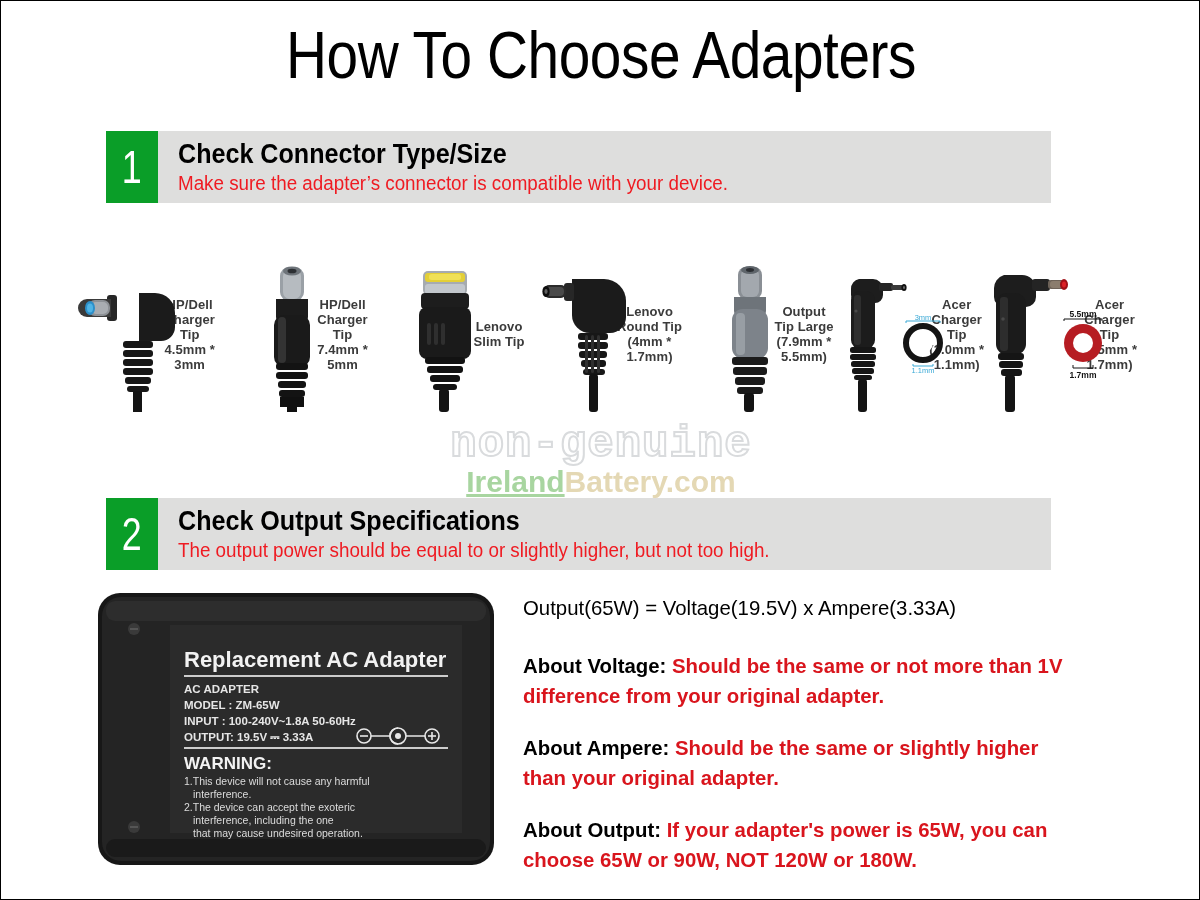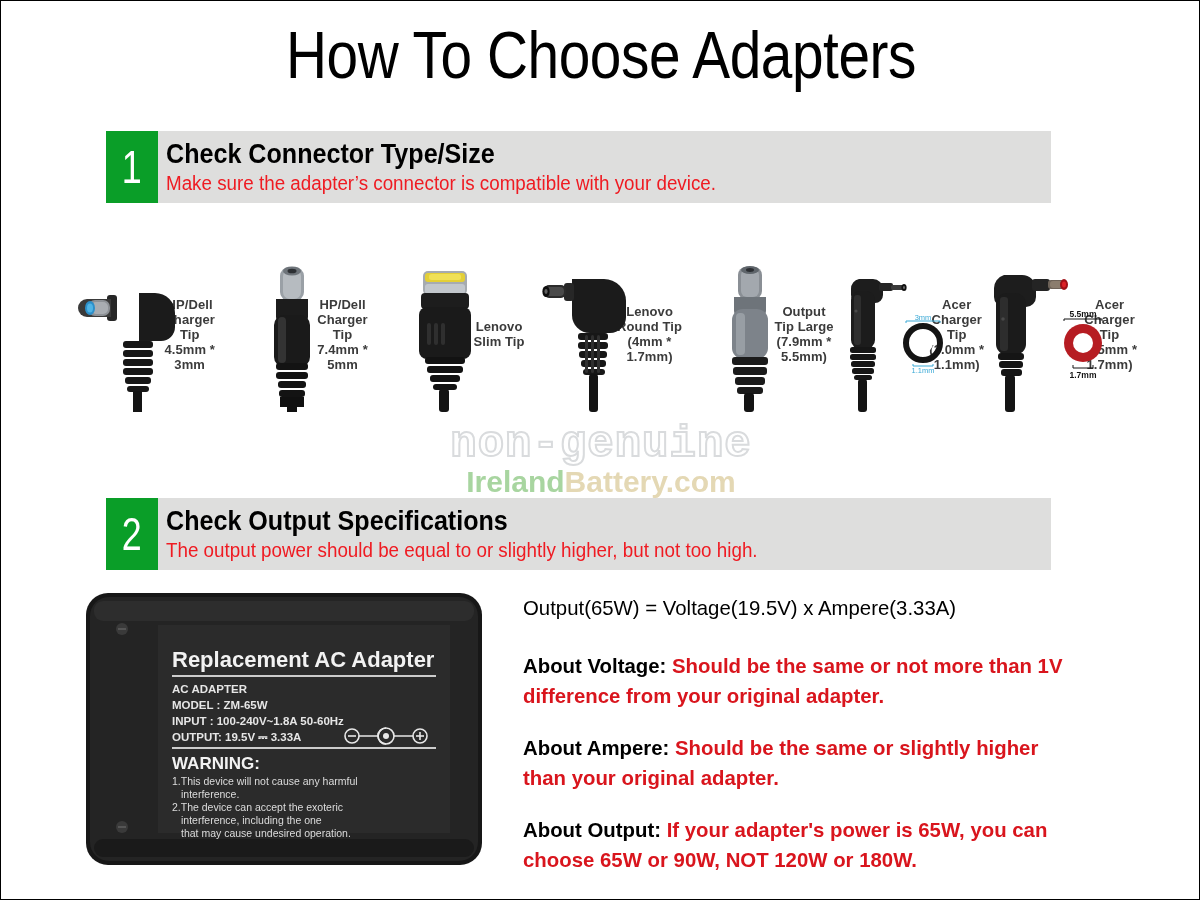--- a/index.html
+++ b/index.html
@@ -50,21 +50,21 @@
     color: #ffffff;
     font-size: 46px;
     line-height: 72px;
     text-align: center;
     font-weight: 400;
     transform: none;
   }
   .step-badge span { display: inline-block; transform: scaleX(0.78); }
   .step-text {
     flex: 1 1 auto;
-    padding-left: 8px;
+    padding-left: 20px;
     display: flex;
     flex-direction: column;
     justify-content: center;
   }
   .step-title {
     font-size: 27px;
     font-weight: bold;
     color: #000000;
     line-height: 32px;
     transform: scaleX(0.93);
@@ -130,27 +130,27 @@
   #watermark-brand {
     position: absolute;
     left: 0;
     top: 464px;
     width: 1200px;
     text-align: center;
     font-size: 30px;
     font-weight: bold;
     pointer-events: none;
   }
-  #watermark-brand .g1 { color: #a8d5a0; }
+  #watermark-brand .g1 { color: #a8d5a0; text-decoration: underline; }
   #watermark-brand .g2 { color: #e4d8b4; }
 
   
   #adapter-photo {
     position: absolute;
-    left: 83px;
+    left: 95px;
     top: 588px;
     width: 400px;
     height: 290px;
   }
   #adapter-photo svg { display: block; }
 
   
   #spec-block {
     position: absolute;
     left: 522px;

